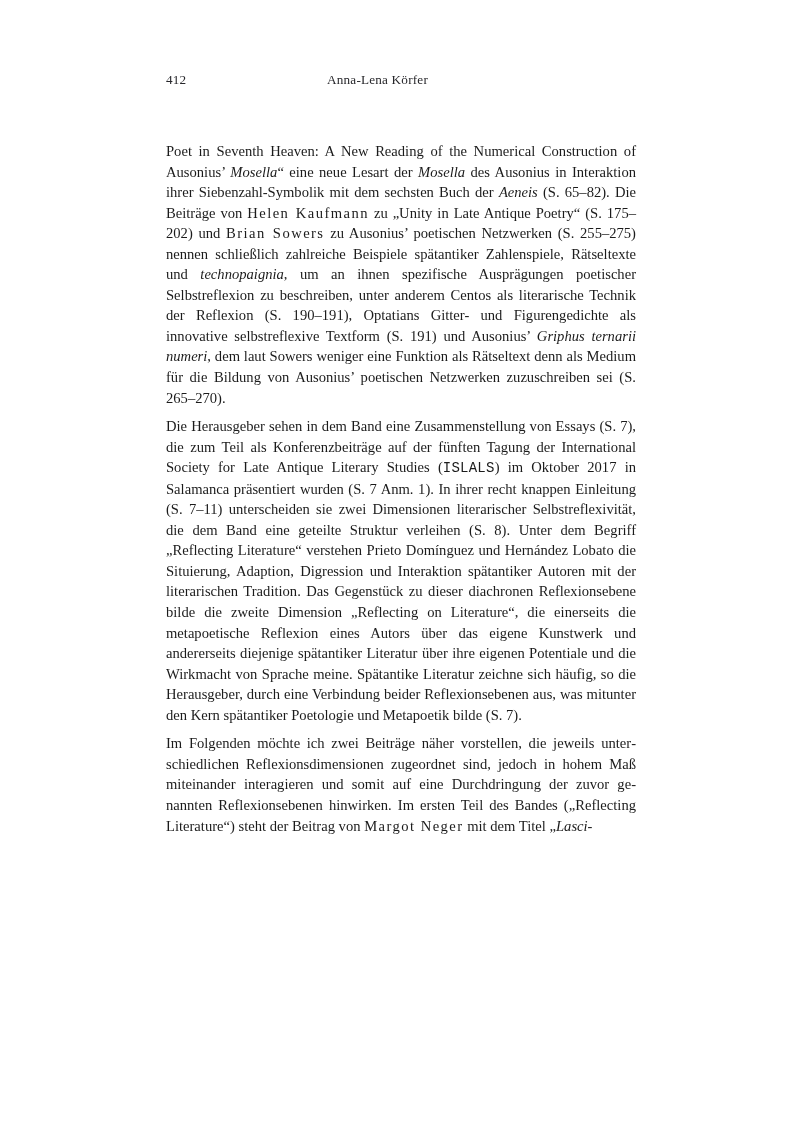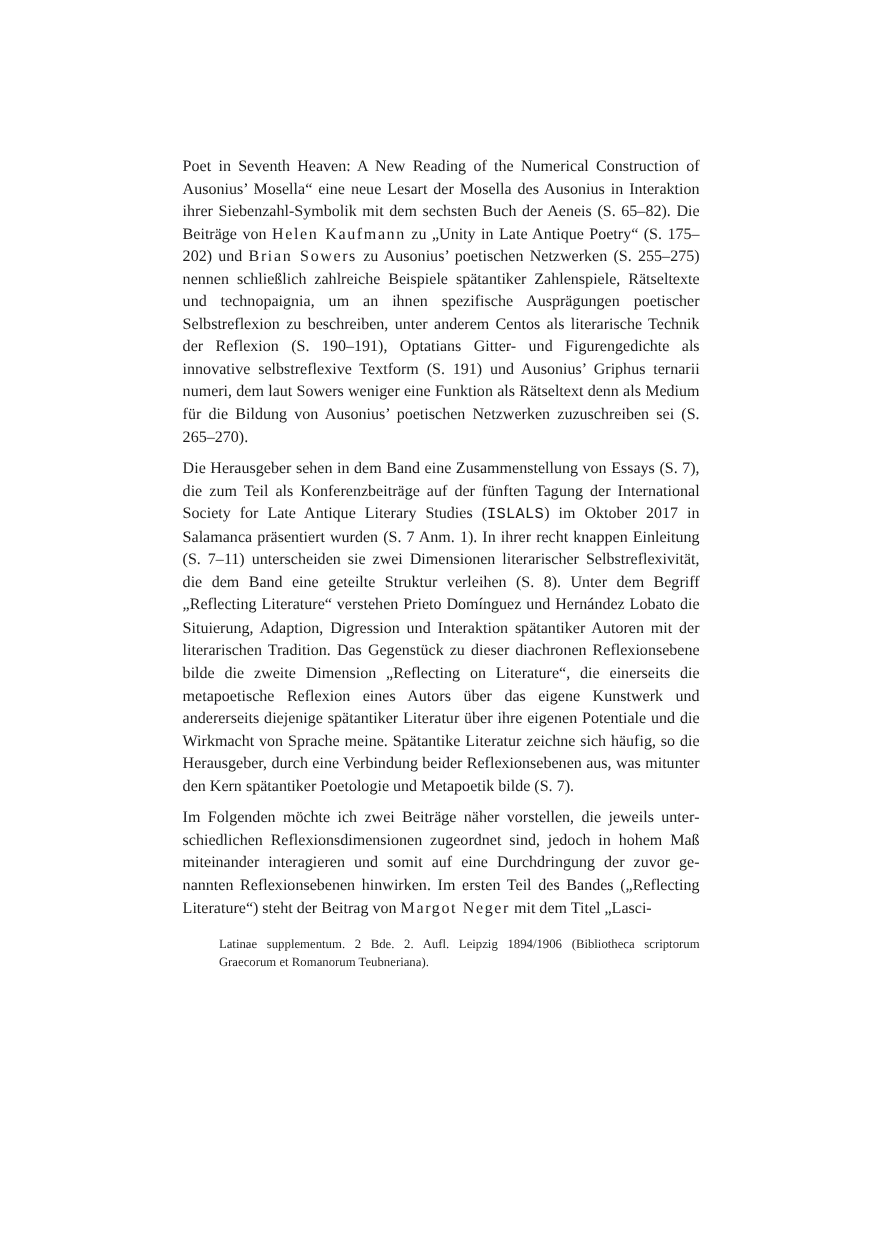--- a/index.html
+++ b/index.html
@@ -67,20 +67,21 @@
     hyphens: manual;
     -webkit-hyphens: manual;
     color: #1b1b1b;
   }
   .para:last-child {
     margin-bottom: 0;
   }
 
   
   .it {
+    font-style: italic;
   }
   .sp {
     letter-spacing: 1.45px;
     margin-top: 35px;
   }
   .sc {
     font-variant: small-caps;
     font-size: 0.96em;
     letter-spacing: 0.25px;
     font-family: Liberation Mono, monospace;
@@ -99,24 +100,25 @@
     line-height: 16.4px;
     text-align: justify;
     color: #1f1f1f;
   }
 </style>
 </head>
 <body>
 
 <div class="page">
 
+  <div class="running-head">
+    <span class="folio">412</span>
+    <span class="head-author">Anna-Lena Körfer</span>
+  </div>
 
   <div class="textblock">
     <p class="para">Poet in Seventh Heaven: A New Reading of the Numerical Construction of Ausonius’ <span class="it">Mosella</span>“ eine neue Lesart der <span class="it">Mosella</span> des Ausonius in Interaktion ihrer Siebenzahl-Symbolik mit dem sechsten Buch der <span class="it">Aeneis</span> (S. 65–82). Die Beiträge von <span class="sp">Helen Kaufmann</span> zu „Unity in Late Antique Poetry“ (S. 175–202) und <span class="sp">Brian Sowers</span> zu Ausonius’ poetischen Netzwerken (S. 255–275) nennen schließlich zahlreiche Beispiele spätantiker Zahlen­spiele, Rätseltexte und <span class="it">technopaignia</span>, um an ihnen spezifische Ausprägungen poetischer Selbstreflexion zu beschreiben, unter anderem Centos als litera­rische Technik der Reflexion (S. 190–191), Optatians Gitter- und Figuren­gedichte als innovative selbstreflexive Textform (S. 191) und Ausonius’ <span class="it">Griphus ternarii numeri</span>, dem laut Sowers weniger eine Funktion als Rätseltext denn als Medium für die Bildung von Ausonius’ poetischen Netzwerken zuzuschreiben sei (S. 265–270).</p>
     <p class="para">Die Herausgeber sehen in dem Band eine Zusammenstellung von Essays (S. 7), die zum Teil als Konferenzbeiträge auf der fünften Tagung der Inter­national Society for Late Antique Literary Studies (<span class="sc">ISLALS</span>) im Oktober 2017 in Salamanca präsentiert wurden (S. 7 Anm. 1). In ihrer recht knappen Ein­leitung (S. 7–11) unterscheiden sie zwei Dimensionen literarischer Selbstre­flexivität, die dem Band eine geteilte Struktur verleihen (S. 8). Unter dem Begriff „Reflecting Literature“ verstehen Prieto Domínguez und Hernández Lobato die Situierung, Adaption, Digression und Interaktion spätantiker Autoren mit der literarischen Tradition. Das Gegenstück zu dieser diachro­nen Reflexionsebene bilde die zweite Dimension „Reflecting on Literature“, die einerseits die metapoetische Reflexion eines Autors über das eigene Kunstwerk und andererseits diejenige spätantiker Literatur über ihre eigenen Potentiale und die Wirkmacht von Sprache meine. Spätantike Literatur zeichne sich häufig, so die Herausgeber, durch eine Verbindung beider Re­flexionsebenen aus, was mitunter den Kern spätantiker Poetologie und Me­tapoetik bilde (S. 7).</p>
     <p class="para">Im Folgenden möchte ich zwei Beiträge näher vorstellen, die jeweils unter­schiedlichen Reflexionsdimensionen zugeordnet sind, jedoch in hohem Maß miteinander interagieren und somit auf eine Durchdringung der zuvor ge­nannten Reflexionsebenen hinwirken. Im ersten Teil des Bandes („Reflect­ing Literature“) steht der Beitrag von <span class="sp">Margot Neger</span> mit dem Titel „<span class="it">Lasci-</span></p>
   </div>
 
-  <div class="footnote-area">
-    <p class="footnote">Latinae supplementum. 2 Bde. 2. Aufl. Leipzig 1894/1906 (Bibliotheca scriptorum Graecorum et Romanorum Teubneriana).</p>
-  </div>
 
 </div>
 
 </body></html>

